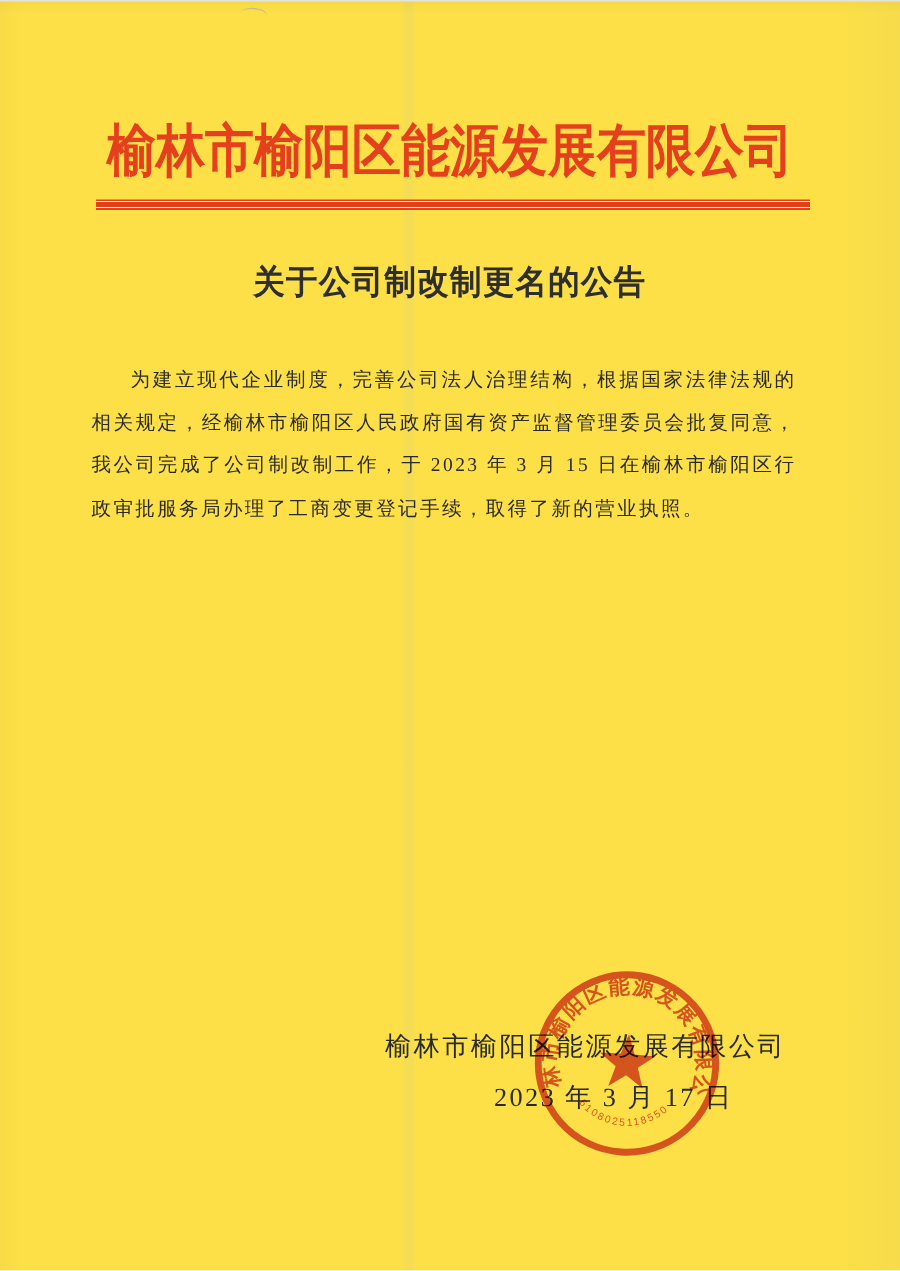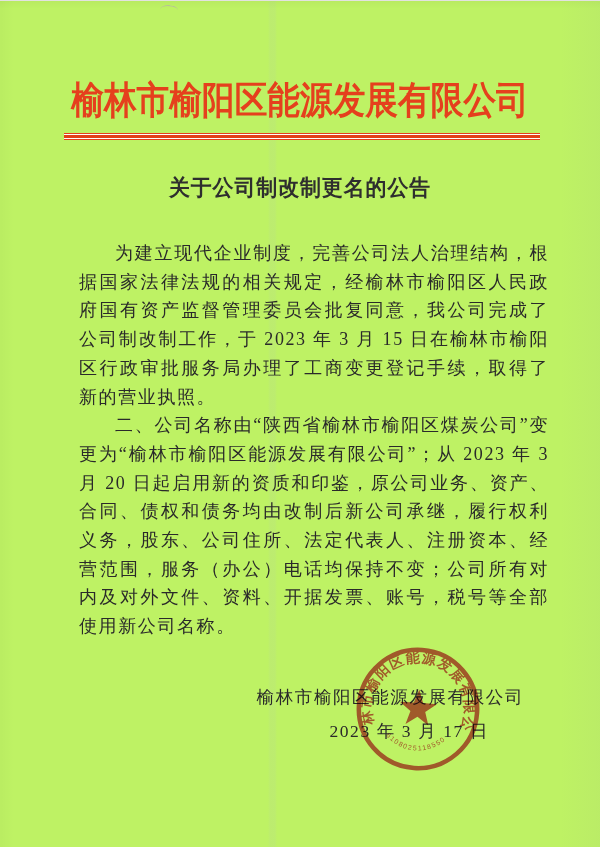--- a/index.html
+++ b/index.html
@@ -1,19 +1,19 @@
 <!DOCTYPE html>
 <html><head>
 <meta charset="utf-8">
 <style>
   html,body { margin:0; padding:0; background:#ffffff; }
   .page {
     position:relative;
     width:600px; height:847px;
-    background:#bef264;
+    background:#fde047;
     font-family:"Liberation Serif","DejaVu Serif",serif;
     color:#282828;
     overflow:hidden;
     border-top:1px solid #e2e2e0;
     box-sizing:border-box;
   }
   
   .page::before {
     content:""; position:absolute; inset:0; pointer-events:none;
     background:
@@ -47,22 +47,22 @@
   .notice-title {
     position:absolute; top:172px; left:0; width:100%; margin:0;
     text-align:center;
     font-family:"Liberation Sans","DejaVu Sans",sans-serif;
     font-size:22px; font-weight:600; letter-spacing:1px;
     color:#2e2e2e;
     transform:scaleX(.95); transform-origin:center;
     white-space:nowrap;
   }
   .body-text {
-    position:absolute; top:238px; left:79px; width:470px;
-    font-size:18px; line-height:28.7px; letter-spacing:1.6px;
+    position:absolute; top:238px; left:61px; width:470px;
+    font-size:13px; line-height:28.7px; letter-spacing:1.6px;
     text-align:justify; color:#2a2a2a;
   }
   .body-text p { margin:0; text-indent:2em; }
   .signature { position:absolute; top:684px; left:0; right:0; height:80px;
     font-size:17.5px; letter-spacing:1.6px; color:#2a2a2a; }
   .sig-company { position:absolute; top:0; right:76px; white-space:nowrap; }
   .sig-date    { position:absolute; top:34px; right:111px; white-space:nowrap; }
   .seal {
     position:absolute; left:353px; top:643px; width:130px; height:130px;
     color:#cf3b48;
@@ -90,21 +90,20 @@
   <div class="scratch-mark"></div>
 
   <h1 class="letterhead">榆林市榆阳区能源发展有限公司</h1>
 
   <div class="red-rule"></div>
 
   <h2 class="notice-title">关于公司制改制更名的公告</h2>
 
   <div class="body-text">
     <p>为建立现代企业制度，完善公司法人治理结构，根据国家法律法规的相关规定，经榆林市榆阳区人民政府国有资产监督管理委员会批复同意，我公司完成了公司制改制工作，于 2023 年 3 月 15 日在榆林市榆阳区行政审批服务局办理了工商变更登记手续，取得了新的营业执照。</p>
-    <p>二、公司名称由“陕西省榆林市榆阳区煤炭公司”变更为“榆林市榆阳区能源发展有限公司”；从 2023 年 3 月 20 日起启用新的资质和印鉴，原公司业务、资产、合同、债权和债务均由改制后新公司承继，履行权利义务，股东、公司住所、法定代表人、注册资本、经营范围，服务（办公）电话均保持不变；公司所有对内及对外文件、资料、开据发票、账号，税号等全部使用新公司名称。</p>
   </div>
 
   <div class="signature">
     <div class="sig-company">榆林市榆阳区能源发展有限公司</div>
     <div class="sig-date">2023 年 3 月 17 日</div>
   </div>
 
   <div class="seal">
     <svg viewBox="0 0 200 200" aria-hidden="true">
       <circle cx="100" cy="100" r="91" fill="none" stroke="currentColor" stroke-width="7"></circle>

